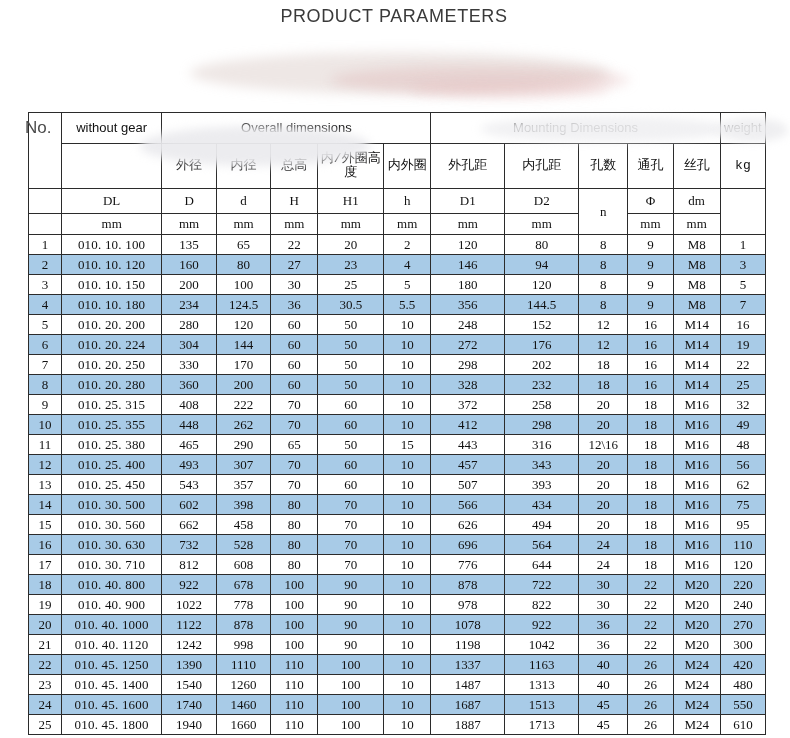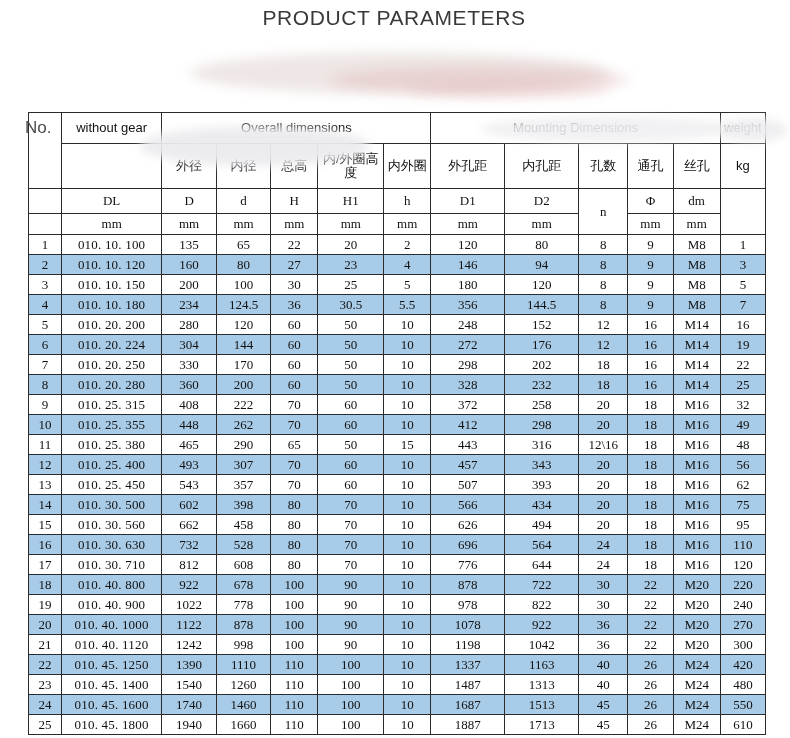--- a/index.html
+++ b/index.html
@@ -15,21 +15,21 @@
     overflow: hidden;
   }
 
   #page-title {
     position: absolute;
     top: 6px;
     left: 0;
     width: 788px;
     text-align: center;
     font-family: "Liberation Sans", sans-serif;
-    font-size: 21px;
+    font-size: 18px;
     letter-spacing: 0.6px;
     color: #3a3a3a;
   }
 
   
   .smudge {
     position: absolute;
     pointer-events: none;
     border-radius: 50%;
     filter: blur(6px);
@@ -99,21 +99,21 @@
     font-size: 11px;
     text-align: left;
     padding-left: 3px;
   }
   .weight-blue {
     color: #1717d8;
     font-family: "Liberation Sans", sans-serif;
     font-size: 12px;
   }
   .cn-head {
-    font-family: Liberation Sans, sans-serif;
+    font-family: Liberation Mono, monospace;
     font-size: 15px;
     height: 44px;
     color: #111;
   }
   .sym {
     font-size: 14px;
     height: 24px;
   }
   .unit {
     font-size: 12px;

